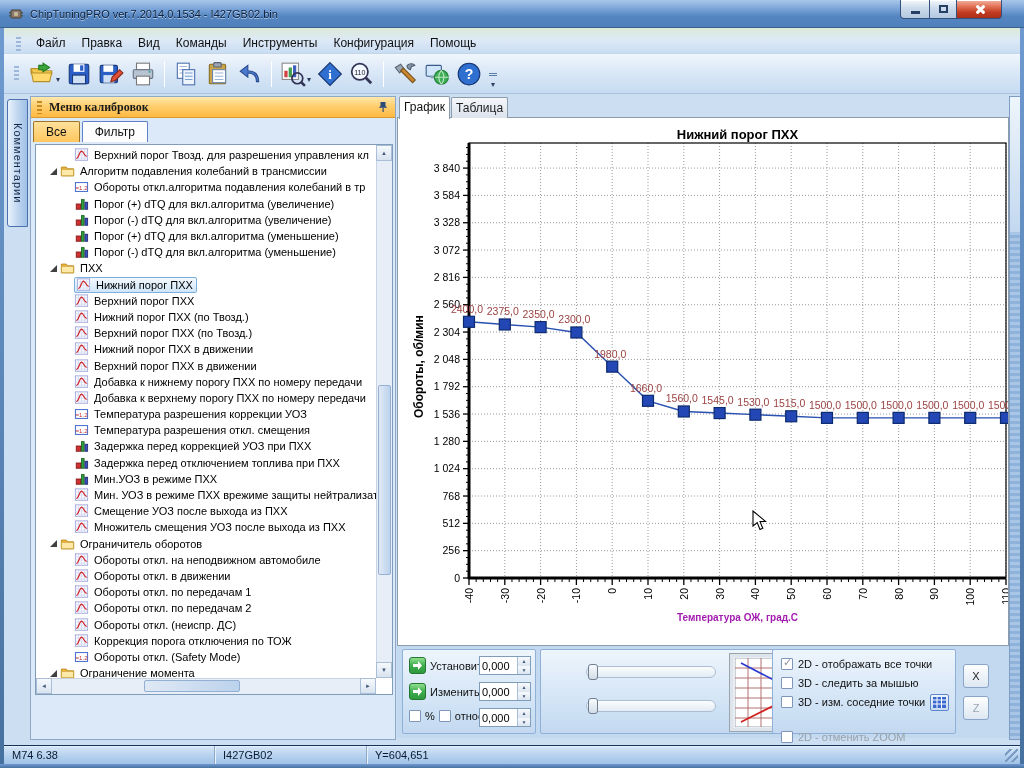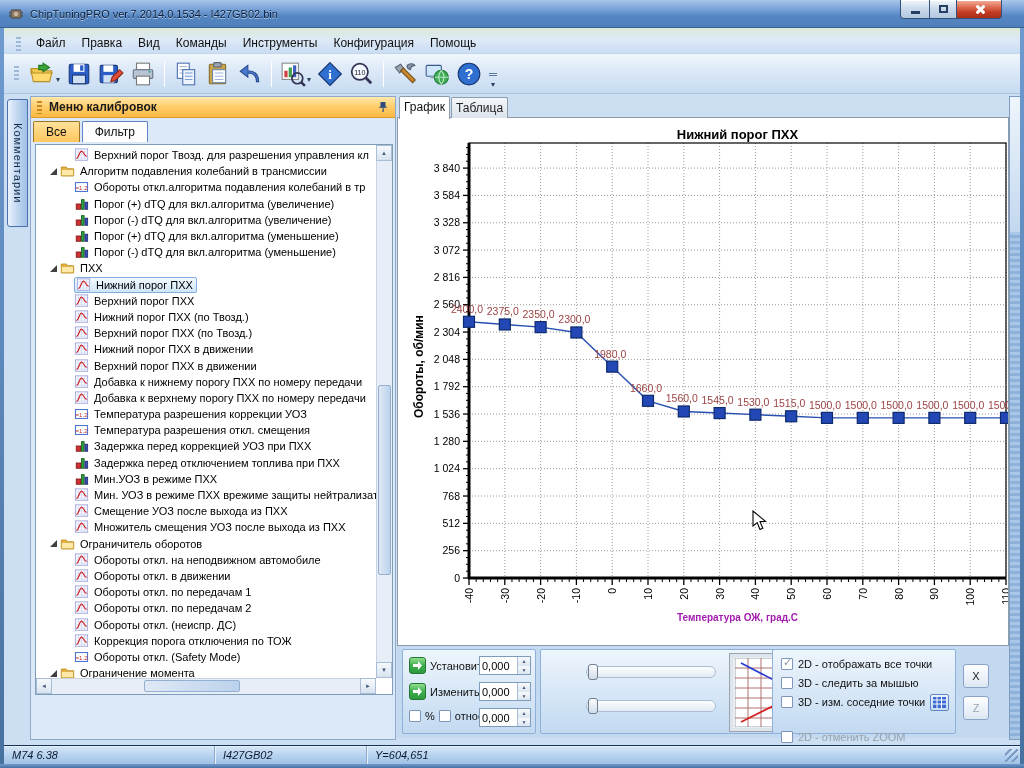--- a/index.html
+++ b/index.html
@@ -53,21 +53,21 @@
     background:linear-gradient(90deg,#e9f2fb,#b9d2ee 60%,#9fc0e6);
     display:flex;align-items:center;justify-content:center;}
   .side-tab span{writing-mode:vertical-rl;font-size:11px;color:#12284a;letter-spacing:1px;}
   
   .lpanel{position:absolute;left:26px;top:2px;width:366px;height:644px;
     border:1px solid #8fa8c8;background:#dce9f8;}
   .lp-header{position:absolute;left:0;top:0;right:0;height:21px;
     background:linear-gradient(180deg,#ffe8ad,#ffcf6e 45%,#ffb943 100%);
     display:flex;align-items:center;padding:0 6px;border-bottom:1px solid #d89c2e;}
   .lp-header .grip{background:repeating-linear-gradient(180deg,#c88a20 0 2px,transparent 2px 4px);height:13px;}
-  .lp-title{font-size:12px;font-weight:bold;color:#1a1a1a;flex:1;}
+  .lp-title{font-size:12px;font-weight:bold;color:#1a1a1a;flex:1;font-family:Liberation Serif, serif;}
   .lp-tabs{position:absolute;left:2px;top:23px;height:22px;display:flex;align-items:flex-end;}
   .lp-tab{font-size:12px;padding:3px 12px 3px;border:1px solid #9c7428;border-bottom:none;border-radius:2px 2px 0 0;margin-right:2px;}
   .lp-tab.active{background:linear-gradient(180deg,#ffe19b,#ffc65d);color:#111;}
   .lp-tab.inactive{background:#fdfdfe;border-color:#5f82c8;color:#111;}
   .tree-wrap{position:absolute;left:4px;top:47px;width:358px;height:551px;border:1px solid #7f9db9;background:#fff;overflow:hidden;}
   .tree{position:absolute;left:0;top:0;right:16px;bottom:16px;overflow:hidden;padding-top:2px;
     background:repeating-linear-gradient(180deg,transparent 0 1px,transparent 1px 3px);}
   .t-row{position:relative;height:16.2px;display:flex;align-items:center;white-space:nowrap;overflow:hidden;font-size:11px;color:#000;}
   .t-row .tw{width:14px;display:flex;justify-content:center;flex:none;}
   .t-ico{width:15px;height:14px;flex:none;margin-right:3px;}
@@ -126,21 +126,21 @@
   .chk-row.disabled .chk-lab{color:#98a2ac;}
   .grid-btn{width:19px;height:17px;margin-left:5px;border:1px solid #5f86c8;border-radius:2px;
      background:linear-gradient(180deg,#eaf2fb,#c9dcf2);display:flex;align-items:center;justify-content:center;}
   .xz-btn{position:absolute;left:566px;width:26px;height:24px;border:1px solid #8aa4c8;border-radius:3px;
      background:linear-gradient(180deg,#fdfeff,#dde7f2);font-size:11px;display:flex;align-items:center;justify-content:center;color:#222;}
   .xz-btn.z{color:#9aa6b4;}
   
   .statusbar{position:absolute;left:4px;top:745px;width:1016px;height:19px;
      border-top:1px solid #16315a;box-shadow:inset 0 1px 0 #e4effa;
      background:linear-gradient(180deg,#d6e7f8,#b6d1ee 55%,#a0c2e6);display:flex;}
-  .seg{font-size:11px;color:#0a1a33;display:flex;align-items:center;padding:0 8px;height:100%;font-style:italic;}
+  .seg{font-size:11px;color:#0a1a33;display:flex;align-items:center;padding:0 8px;height:100%;}
   .seg+.seg{border-left:1px solid #8fa8c8;box-shadow:inset 1px 0 0 #e8f2fb;}
   .seg:nth-child(1){width:210px;}
   .seg:nth-child(2){width:152px;}
   .seg:nth-child(3){flex:1;}
   .sgrip{position:absolute;right:2px;bottom:2px;width:13px;height:13px;
      background:repeating-linear-gradient(135deg,transparent 0 3px,#7d9cc4 3px 5px);}
   .cursor{position:absolute;z-index:50;}
 </style>
 </head>
 <body>

